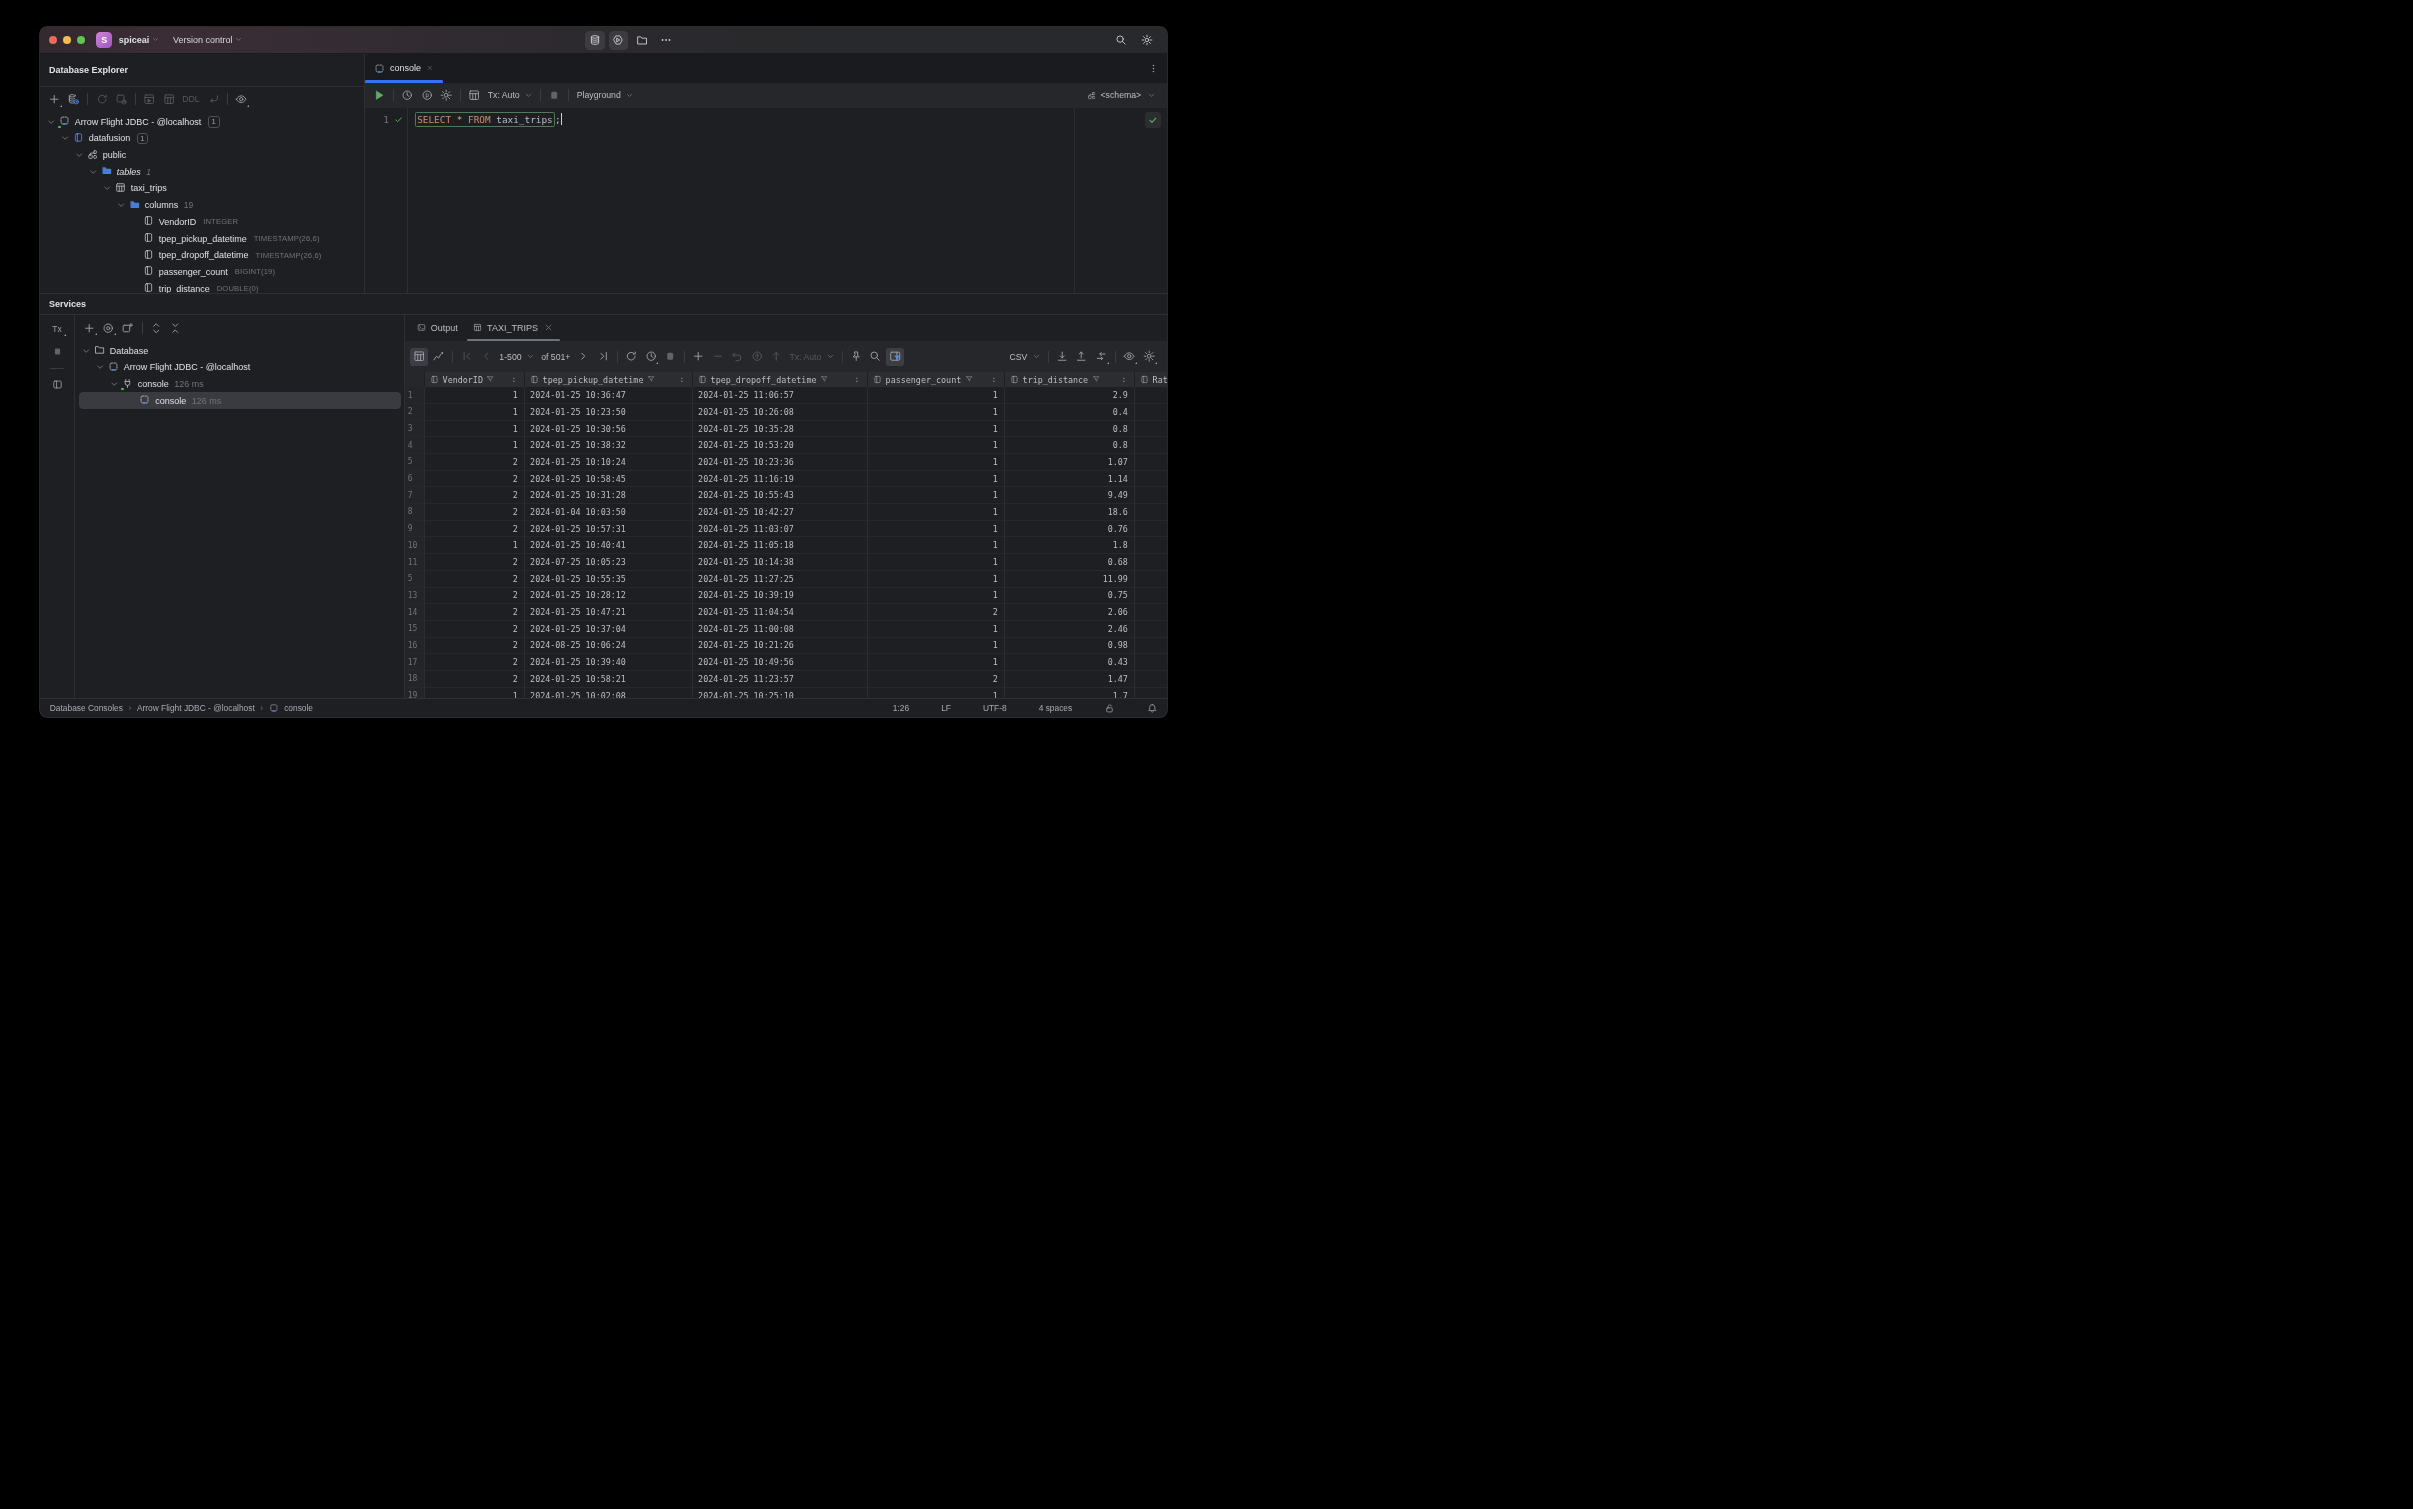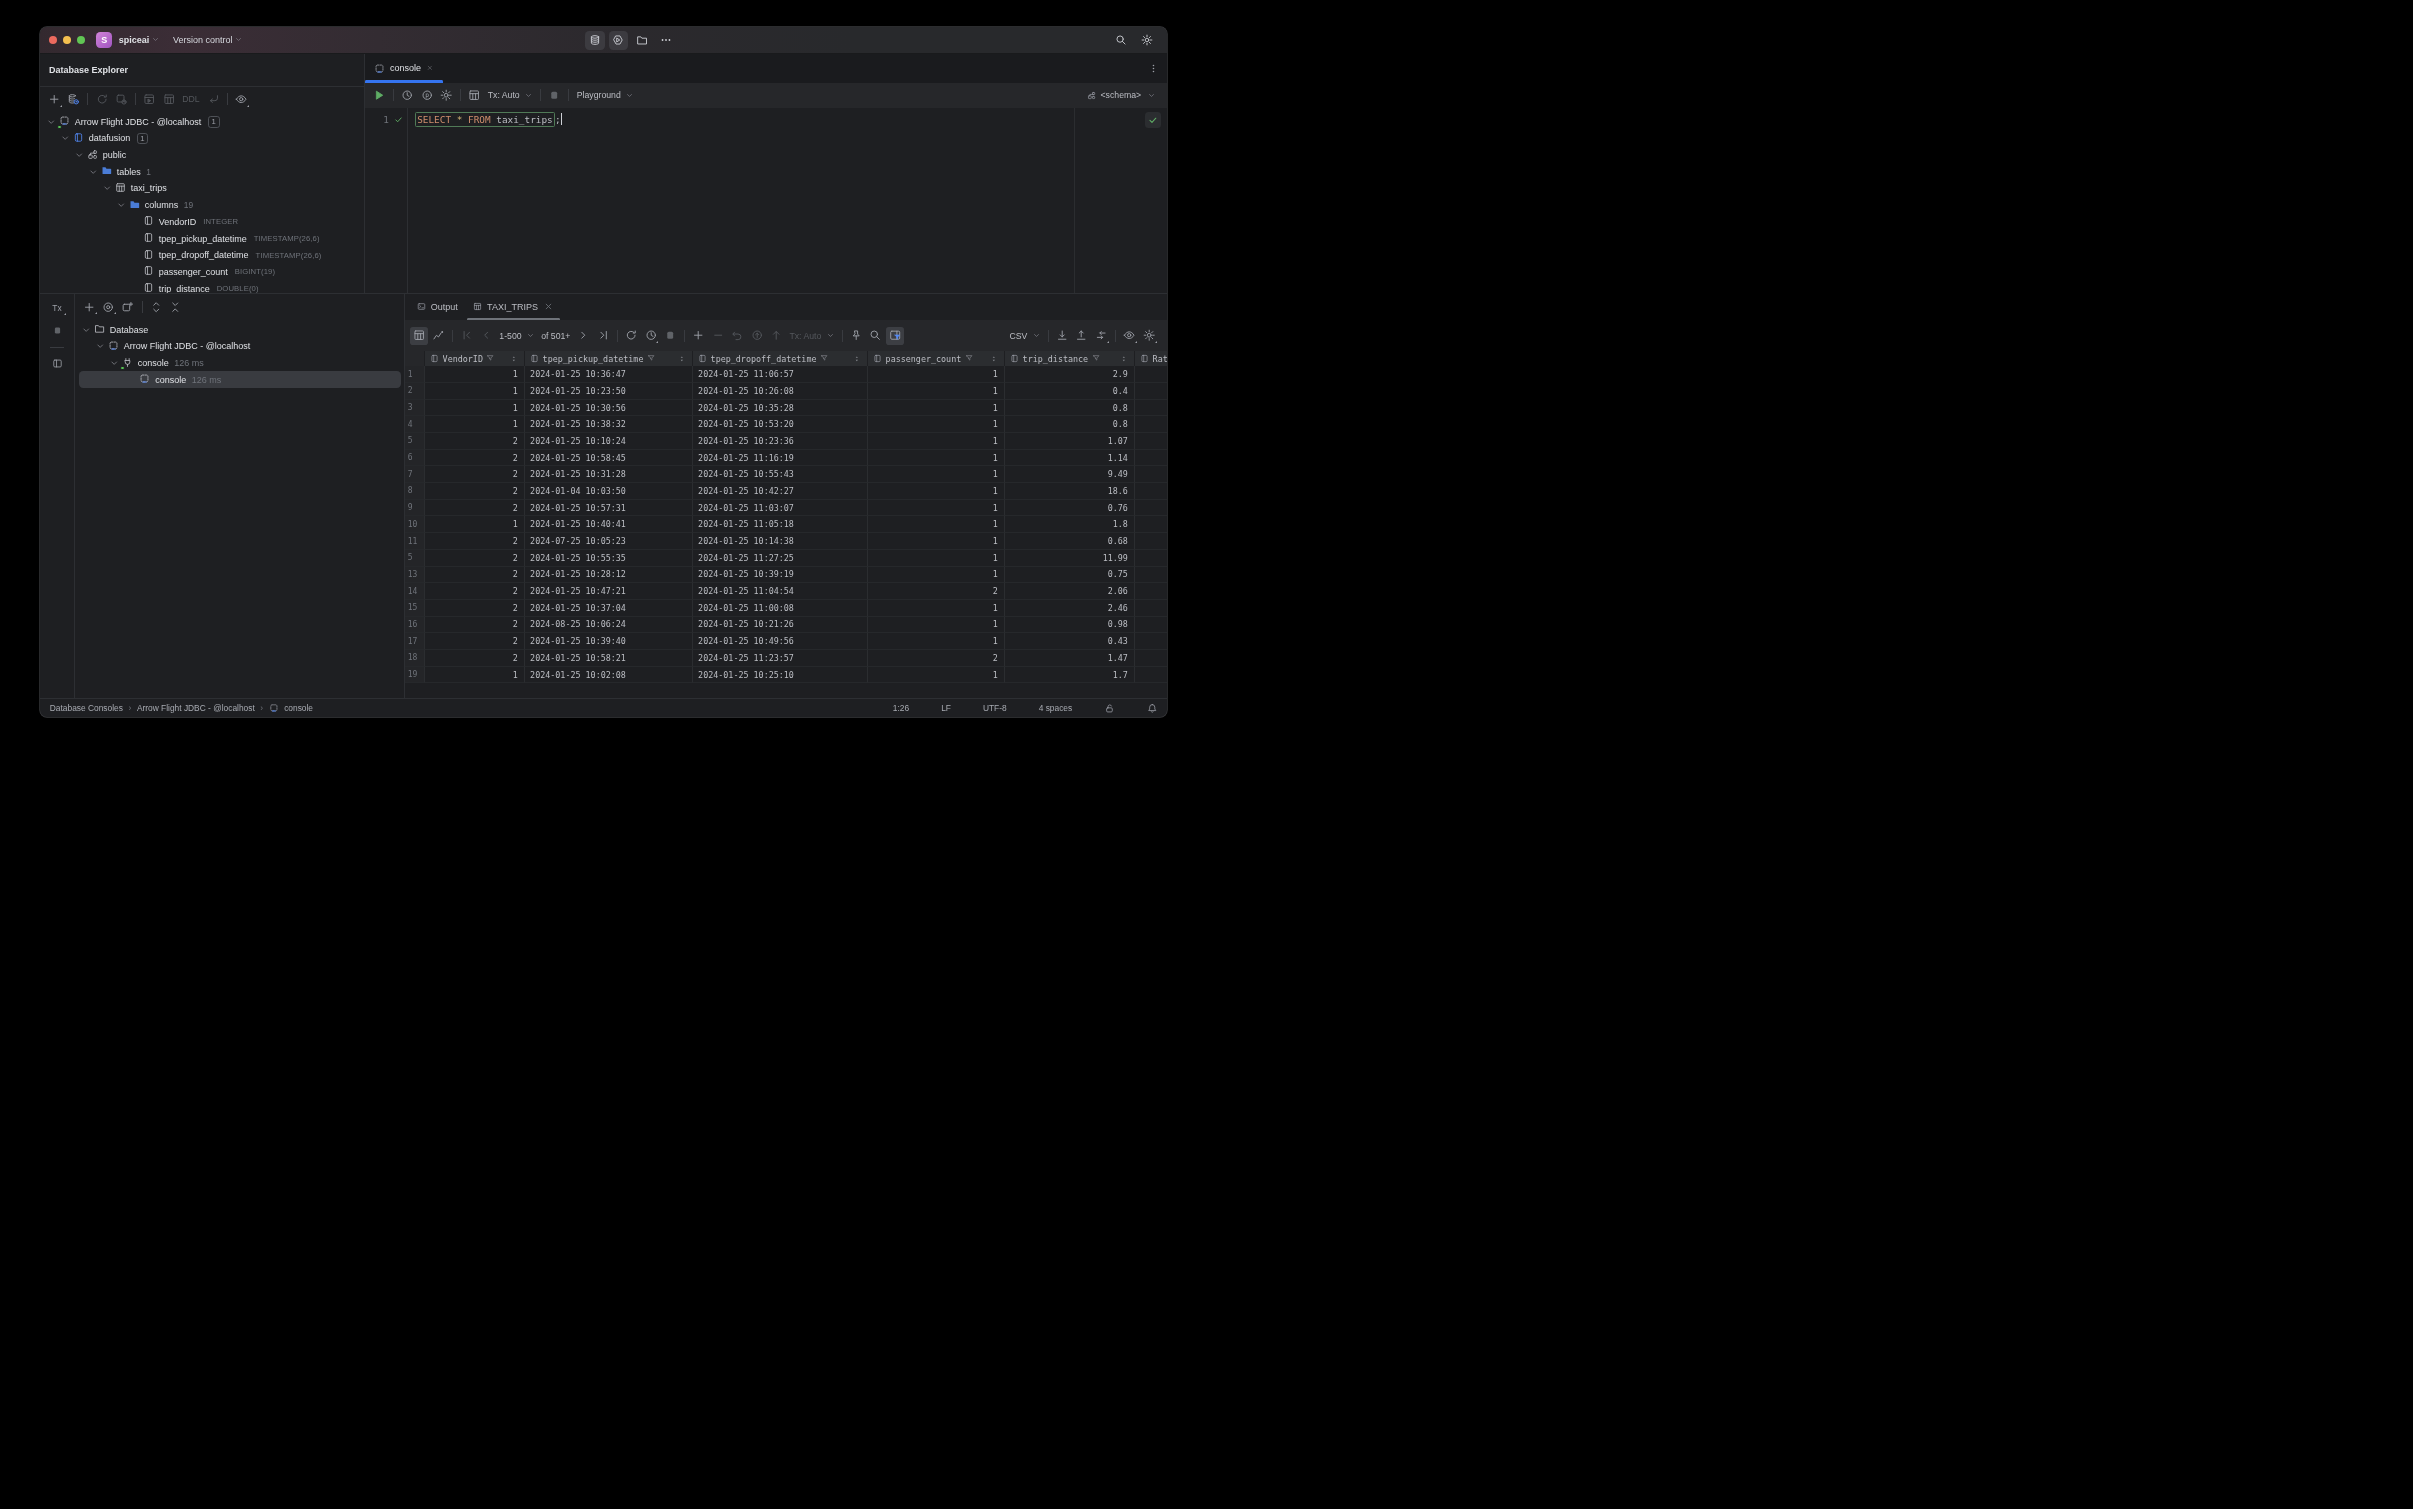--- a/index.html
+++ b/index.html
@@ -294,21 +294,21 @@
                 </svg>
               </span>
               <span class="ticon"><svg viewBox="0 0 16 16" fill="none" stroke="currentColor" stroke-width="1.2" stroke-linecap="round" stroke-linejoin="round">
                   <rect x="2.6" y="8.6" width="5" height="5" rx="1"></rect>
                   <rect x="9.8" y="2.6" width="3.9" height="3.9" rx="1"></rect>
                   <path d="M5.1 8.6V6h6.6"></path>
                   <rect x="9.8" y="9.6" width="3.9" height="3.9" rx="1"></rect>
                 </svg></span>
               <span class="tlabel">public</span>
             </div>
-            <div class="trow" style="padding-left: 49px;">
+            <div class="trow" style="padding-left: 49px; font-style: italic;">
               <span class="tchev">
                 <svg viewBox="0 0 16 16" fill="none" stroke="currentColor" stroke-width="1.2" stroke-linecap="round" stroke-linejoin="round">
                   <path d="M3.5 5.7L8 10.2l4.5-4.5"></path>
                 </svg>
               </span>
               <span class="ticon"><svg viewBox="0 0 16 16" fill="none" stroke="currentColor" stroke-width="1.2" stroke-linecap="round" stroke-linejoin="round">
                   <path d="M2.2 3.4h4.3l1.5 1.9h5.8a1 1 0 0 1 1 1v5.9a1 1 0 0 1-1 1H3.2a1 1 0 0 1-1-1z" fill="#4a7cd6" stroke="none"></path>
                 </svg></span>
               <span class="tlabel">tables</span>
               <span class="count">1</span>
@@ -512,20 +512,21 @@
                 <svg viewBox="0 0 16 16" fill="none" stroke="currentColor" stroke-width="1.2" stroke-linecap="round" stroke-linejoin="round">
                   <path d="M3.2 8.7l3.3 3.3 6.3-6.8" stroke="#5fad65" stroke-width="1.7"></path>
                 </svg>
               </span>
           </div>
         </div>
       </div>
     </div>
 
     <div class="bottom-section">
+      <div class="services-header">Services</div>
       <div class="bottom-content">
         <div class="strip">
           <span class="txlbl">Tx</span>
           <span class="ic">
               <svg viewBox="0 0 16 16" fill="none" stroke="currentColor" stroke-width="1.2" stroke-linecap="round" stroke-linejoin="round">
                 <rect x="4.2" y="3.5" width="7.6" height="9" rx="2" fill="#606368" stroke="none"></rect>
               </svg>
             </span>
           <hr>
           <span class="ic">

